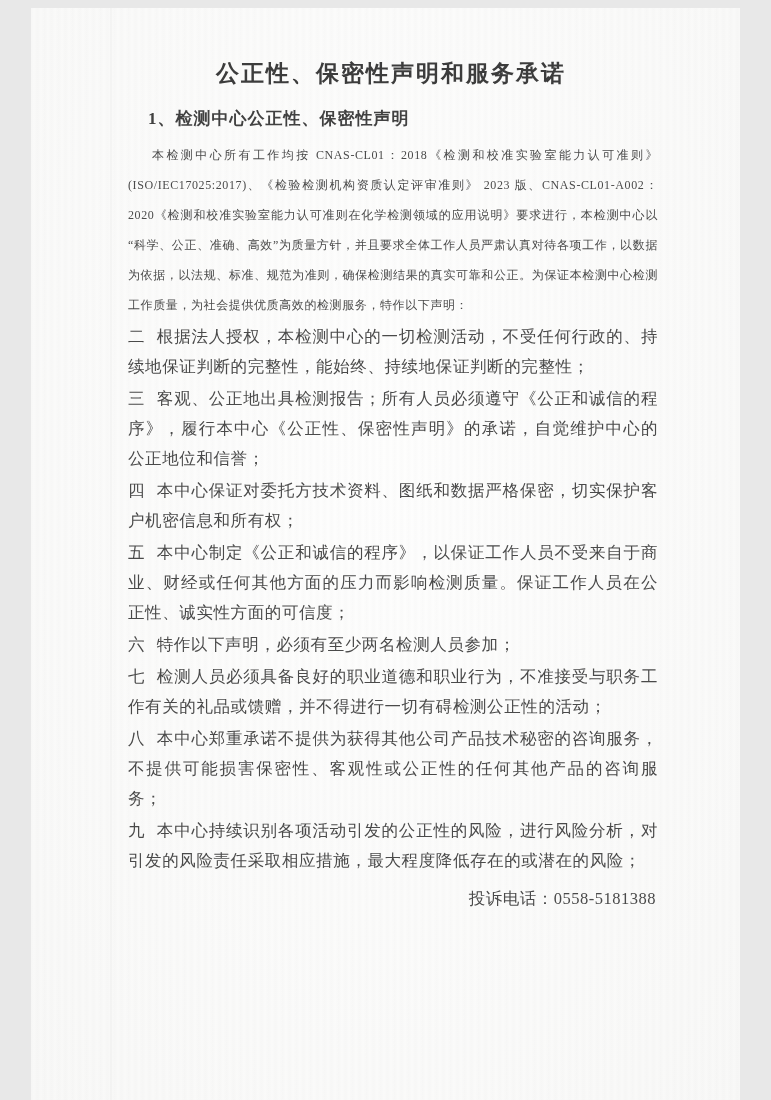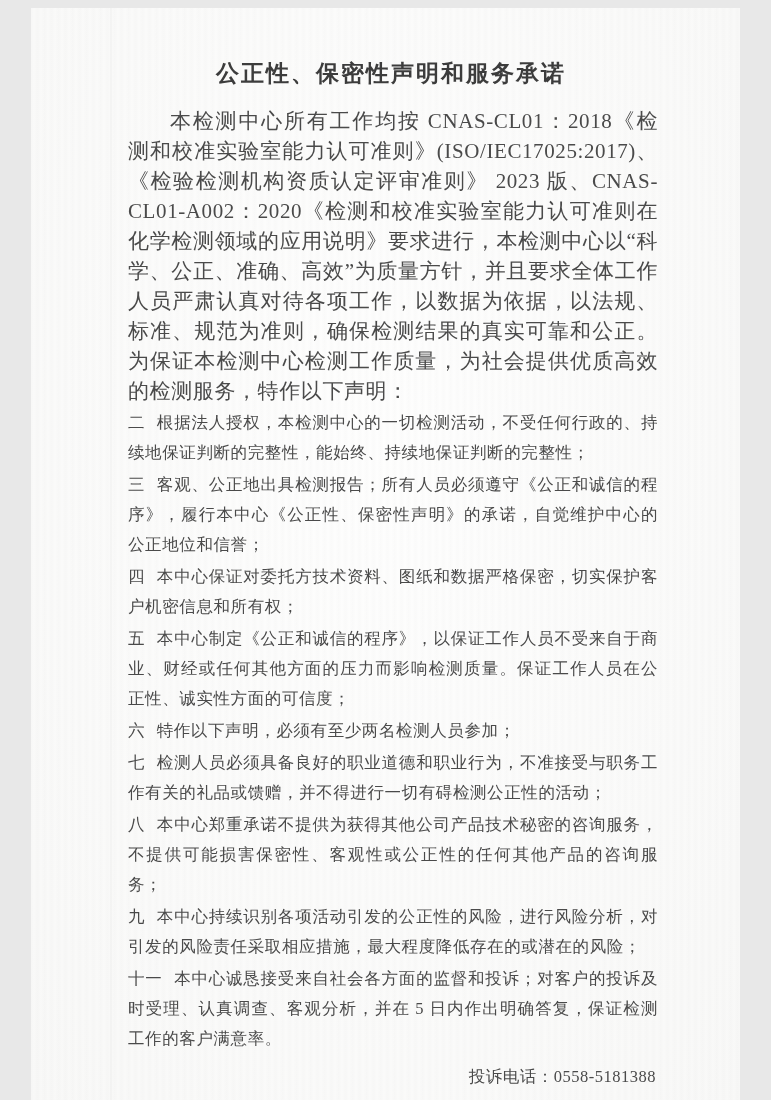--- a/index.html
+++ b/index.html
@@ -40,21 +40,21 @@
   .section-heading{
     margin:0 0 8px 20px;
     font-size:17px;
     font-weight:bold;
     color:#414141;
     letter-spacing:1px;
     line-height:26px;
   }
   .intro{
     margin:0 0 2px 0;
-    font-size:21px;
+    font-size:12px;
     line-height:30px;
     letter-spacing:0.6px;
     text-align:justify;
     text-indent:2em;
     color:#4a4a4a;
   }
   .items{margin:0;}
   .item{
     margin:2px 0;
     font-size:16.5px;
@@ -74,20 +74,21 @@
   }
 </style>
 </head>
 <body>
 
 <div class="page">
   <div class="scan-streak"></div>
 
   <h1 class="doc-title">公正性、保密性声明和服务承诺</h1>
 
+  <h2 class="section-heading">1、检测中心公正性、保密性声明</h2>
 
   <p class="intro">本检测中心所有工作均按 CNAS-CL01：2018《检测和校准实验室能力认可准则》(ISO/IEC17025:2017)、《检验检测机构资质认定评审准则》 2023 版、CNAS-CL01-A002：2020《检测和校准实验室能力认可准则在化学检测领域的应用说明》要求进行，本检测中心以“科学、公正、准确、高效”为质量方针，并且要求全体工作人员严肃认真对待各项工作，以数据为依据，以法规、标准、规范为准则，确保检测结果的真实可靠和公正。为保证本检测中心检测工作质量，为社会提供优质高效的检测服务，特作以下声明：</p>
 
   <div class="items" id="items">
 
   <p class="item">
     <span class="num">二</span><span class="txt">根据法人授权，本检测中心的一切检测活动，不受任何行政的、持续地保证判断的完整性，能始终、持续地保证判断的完整性；</span>
   </p>
 
   <p class="item">
@@ -112,21 +113,18 @@
 
   <p class="item">
     <span class="num">八</span><span class="txt">本中心郑重承诺不提供为获得其他公司产品技术秘密的咨询服务，不提供可能损害保密性、客观性或公正性的任何其他产品的咨询服务；</span>
   </p>
 
   <p class="item">
     <span class="num">九</span><span class="txt">本中心持续识别各项活动引发的公正性的风险，进行风险分析，对引发的风险责任采取相应措施，最大程度降低存在的或潜在的风险；</span>
   </p>
 
 
-  <p class="item">
-    <span class="num">十一</span><span class="txt">本中心诚恳接受来自社会各方面的监督和投诉；对客户的投诉及时受理、认真调查、客观分析，并在 5 日内作出明确答复，保证检测工作的客户满意率。</span>
-  </p>
 </div>
 
   <p class="footer-line">
     <span>投诉电话：</span><span>0558-5181388</span>
   </p>
 </div>
 
 </body></html>

